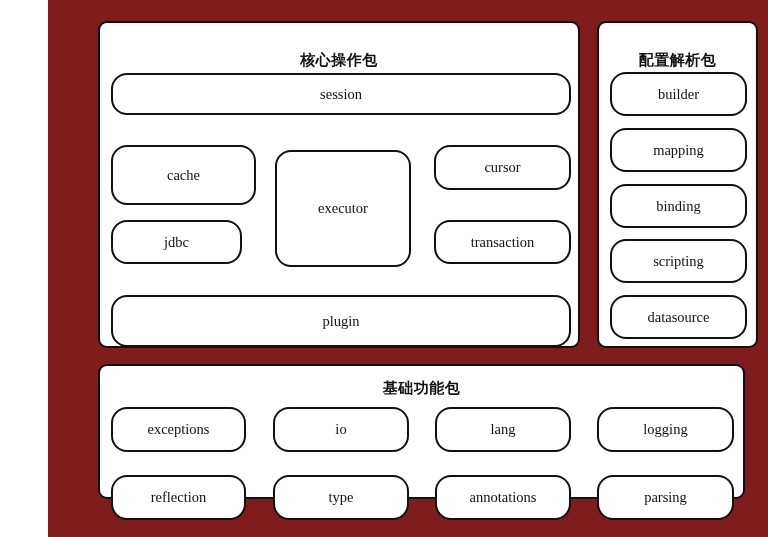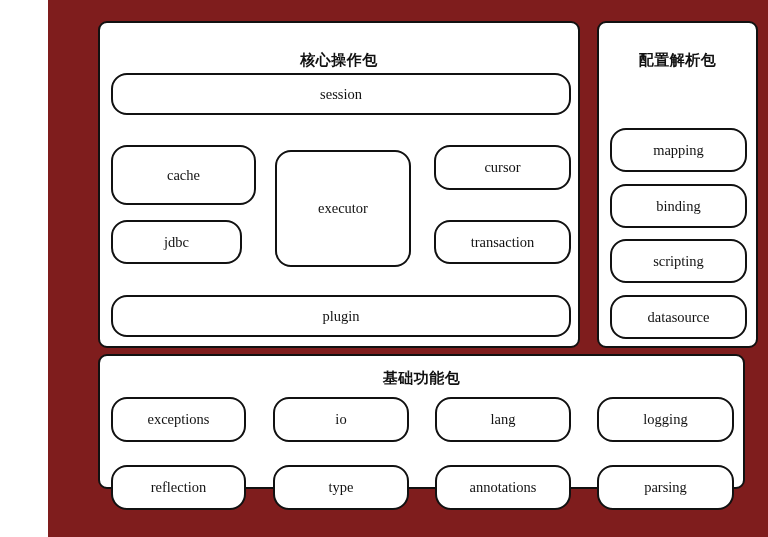--- a/index.html
+++ b/index.html
@@ -60,21 +60,21 @@
   .module-label {
     font-size: 14.5px;
     line-height: 1;
     color: #111111;
     white-space: nowrap;
   }
 
   
   #panel-core      { left: 50px;  top: 21px;  width: 482px; height: 327px; }
   #panel-config    { left: 549px; top: 21px;  width: 161px; height: 327px; }
-  #panel-base      { left: 50px;  top: 354px; width: 647px; height: 135px; }
+  #panel-base      { left: 50px;  top: 364px; width: 647px; height: 135px; }
 
   #title-core      { top: 27px; }
   #title-config    { top: 27px; }
   #title-base      { top: 12px; }
 </style>
 </head>
 <body>
 
 <div id="canvas">
 
@@ -98,28 +98,31 @@
     </div>
 
     <div class="module" style="left:11px; top:197px; width:131px; height:44px;">
       <span class="module-label">jdbc</span>
     </div>
 
     <div class="module" style="left:334px; top:197px; width:137px; height:44px;">
       <span class="module-label">transaction</span>
     </div>
 
-    <div class="module" style="left:11px; top:272px; width:460px; height:42px;">
+    <div class="module" style="left:11px; top:272px; width:460px; height:52px;">
       <span class="module-label">plugin</span>
     </div>
   </div>
 
   <div class="panel" id="panel-config">
     <div class="panel-title" id="title-config">配置解析包</div>
 
+    <div class="module" style="left:11px; top:49px; width:137px; height:44px;">
+      <span class="module-label">builder</span>
+    </div>
 
     <div class="module" style="left:11px; top:105px; width:137px; height:44px;">
       <span class="module-label">mapping</span>
     </div>
 
     <div class="module" style="left:11px; top:161px; width:137px; height:44px;">
       <span class="module-label">binding</span>
     </div>
 
     <div class="module" style="left:11px; top:216px; width:137px; height:44px;">

